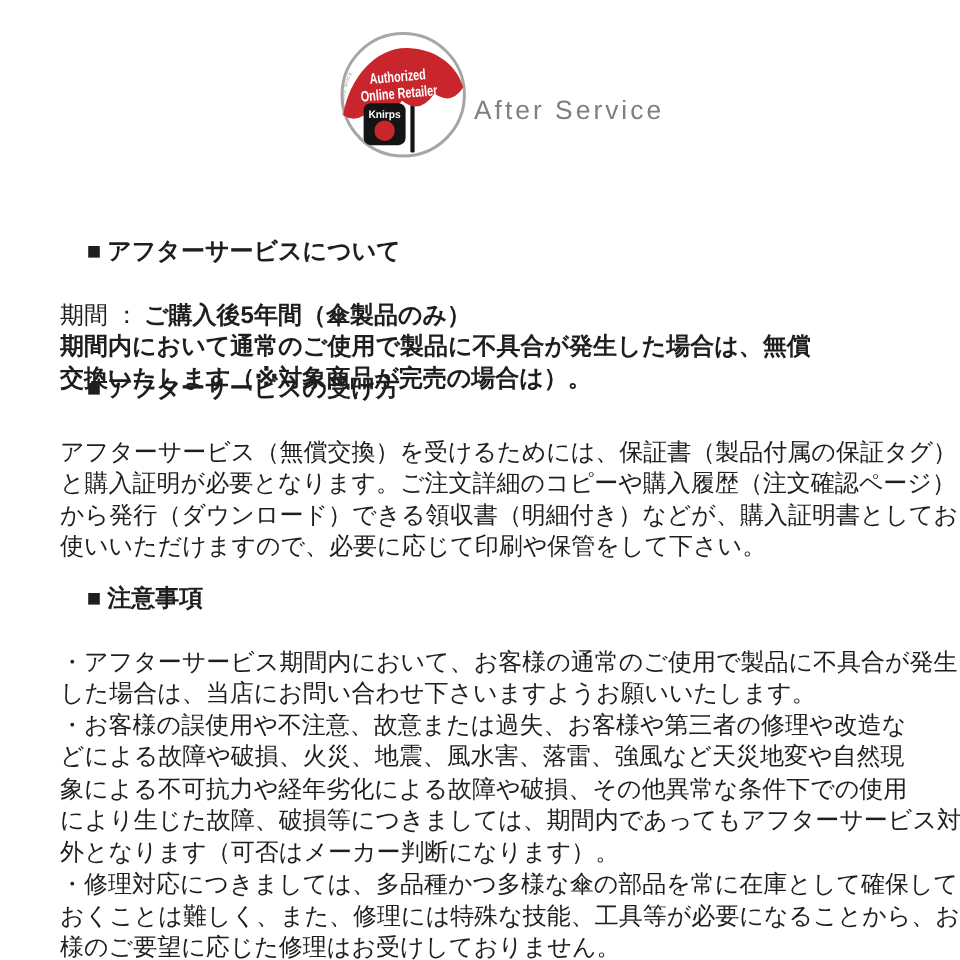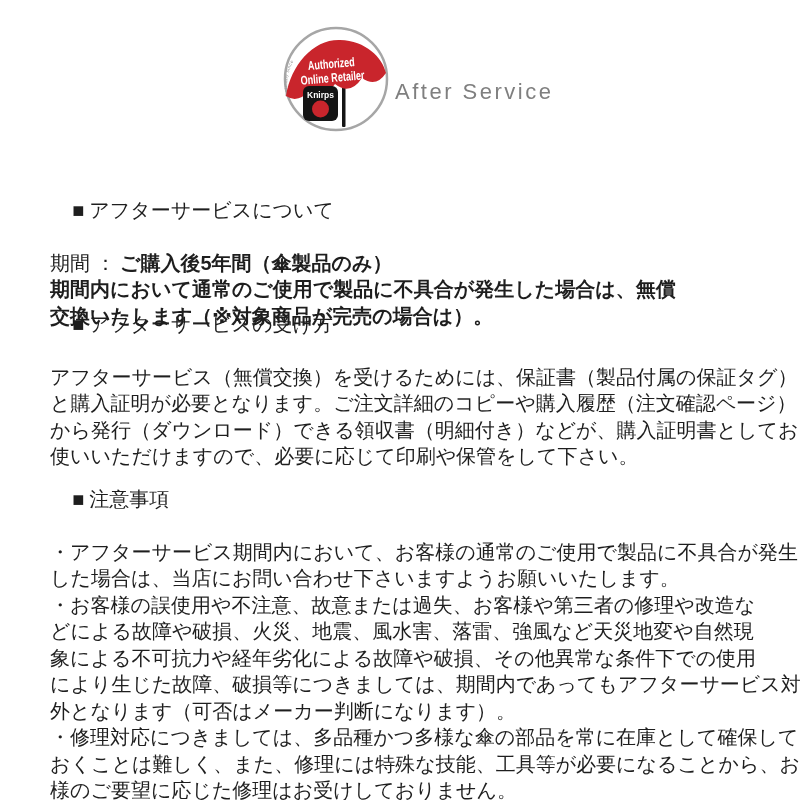--- a/index.html
+++ b/index.html
@@ -34,21 +34,21 @@
     margin-top: 24px;
   }
   .section {
     position: absolute;
     left: 50px;
     width: 745px;
     font-size: 20px;
     line-height: 26.5px;
   }
   .section-heading {
-    font-weight: normal;
+    font-weight: bold;
     white-space: pre;
   }
   .heading-marker { margin-right: 5px; }
   .body-lines { white-space: pre; }
   .row { display: flex; }
   .row-label { flex: 0 0 70px; white-space: pre; }
   .row-content { white-space: pre; font-weight: bold; }
   #section-about   { top: 170px; }
   #section-receive { top: 284px; }
   #section-notes   { top: 459px; }

